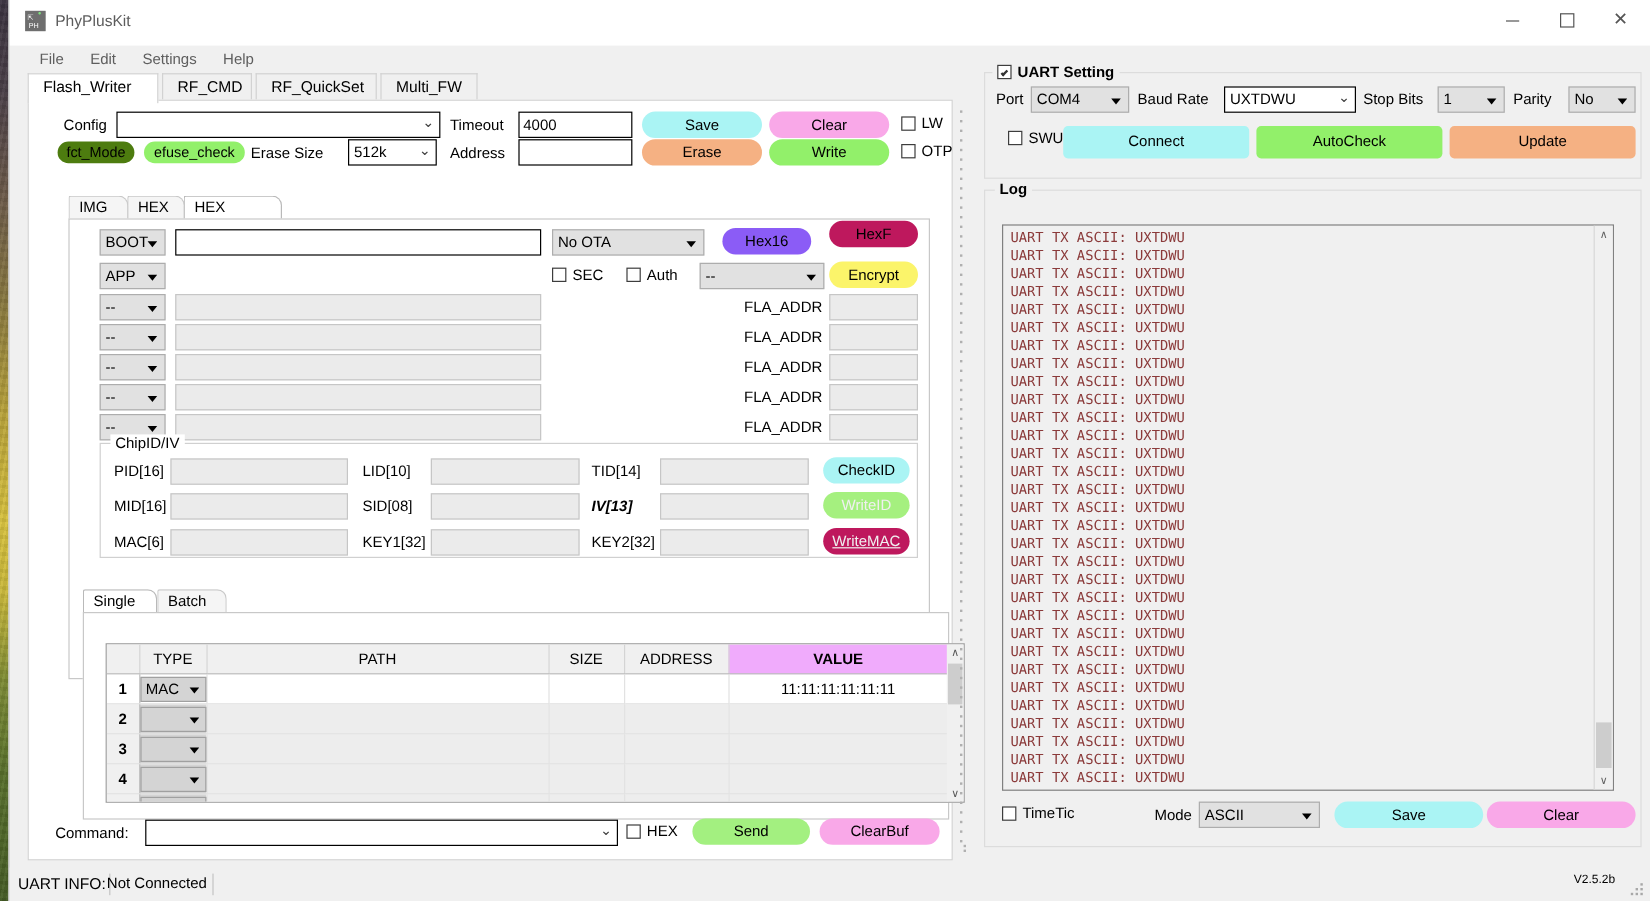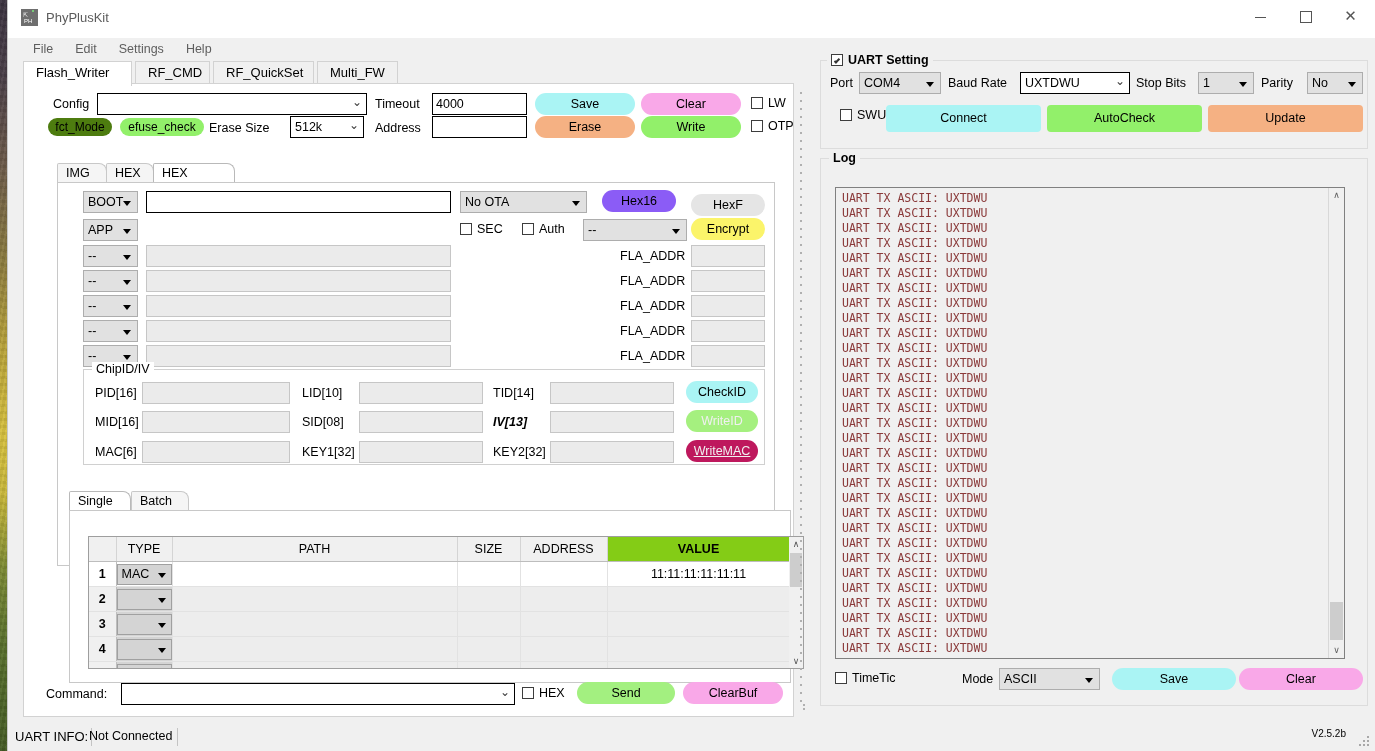--- a/index.html
+++ b/index.html
@@ -191,21 +191,21 @@
   
   #gridwrap{
     position:absolute;left:18px;top:25px;width:716px;height:133px;
     box-sizing:border-box;border:1px solid #9e9e9e;background:#fff;overflow:hidden;
   }
   table.grid{border-collapse:collapse;width:701px;table-layout:fixed;}
   table.grid th{
     background:#f0f0f0;border-right:1px solid #d4d4d4;border-bottom:1px solid #bdbdbd;
     font-size:12.5px;font-weight:normal;height:22px;color:#000;
   }
-  table.grid th.value{background:#84cc16;font-weight:bold;}
+  table.grid th.value{background:#f0abfc;font-weight:bold;}
   table.grid td{
     border-right:1px solid #e2e2e2;border-bottom:1px solid #e2e2e2;
     height:22px;font-size:12.5px;background:#ededed;
   }
   table.grid tr.r1 td{background:#fff;}
   table.grid td.rowhdr{
     background:#f0f0f0;text-align:center;font-weight:bold;font-size:12.5px;
     border-right:1px solid #bdbdbd;
   }
   table.grid td.typecell{
@@ -316,21 +316,21 @@
       <div class="itab" style="left:49px;width:48px;">HEX</div>
       <div class="itab active" style="left:96px;width:82px;">HEX Merge</div>
     </div>
 
     <div class="group plain" style="left:33px;top:98px;width:718px;height:384px;background:#fff;border-color:#c8c8c8;">
 
       <div class="combo flat" style="position:absolute;left:25px;top:8px;width:55px;">BOOT</div>
       <div class="tbox" style="position:absolute;left:88px;top:8px;width:305px;"></div>
       <div class="combo flat" style="position:absolute;left:402px;top:8px;width:127px;">No OTA</div>
       <div class="btn" style="position:absolute;left:544px;top:7px;width:74px;background:#8b5cf6;">Hex16</div>
-      <div class="btn" style="position:absolute;left:633px;top:11px;width:74px;background:#e5e5e5;">HexF</div>
+      <div class="btn" style="position:absolute;left:633px;top:1px;width:74px;background:#be185d;">HexF</div>
 
       <div class="combo flat" style="position:absolute;left:25px;top:36px;width:55px;">APP</div>
       <div class="cb" style="position:absolute;left:402px;top:39px;">
         <span class="box"></span>
         <span>SEC</span>
       </div>
       <div class="cb" style="position:absolute;left:464px;top:39px;">
         <span class="box"></span>
         <span>Auth</span>
       </div>

